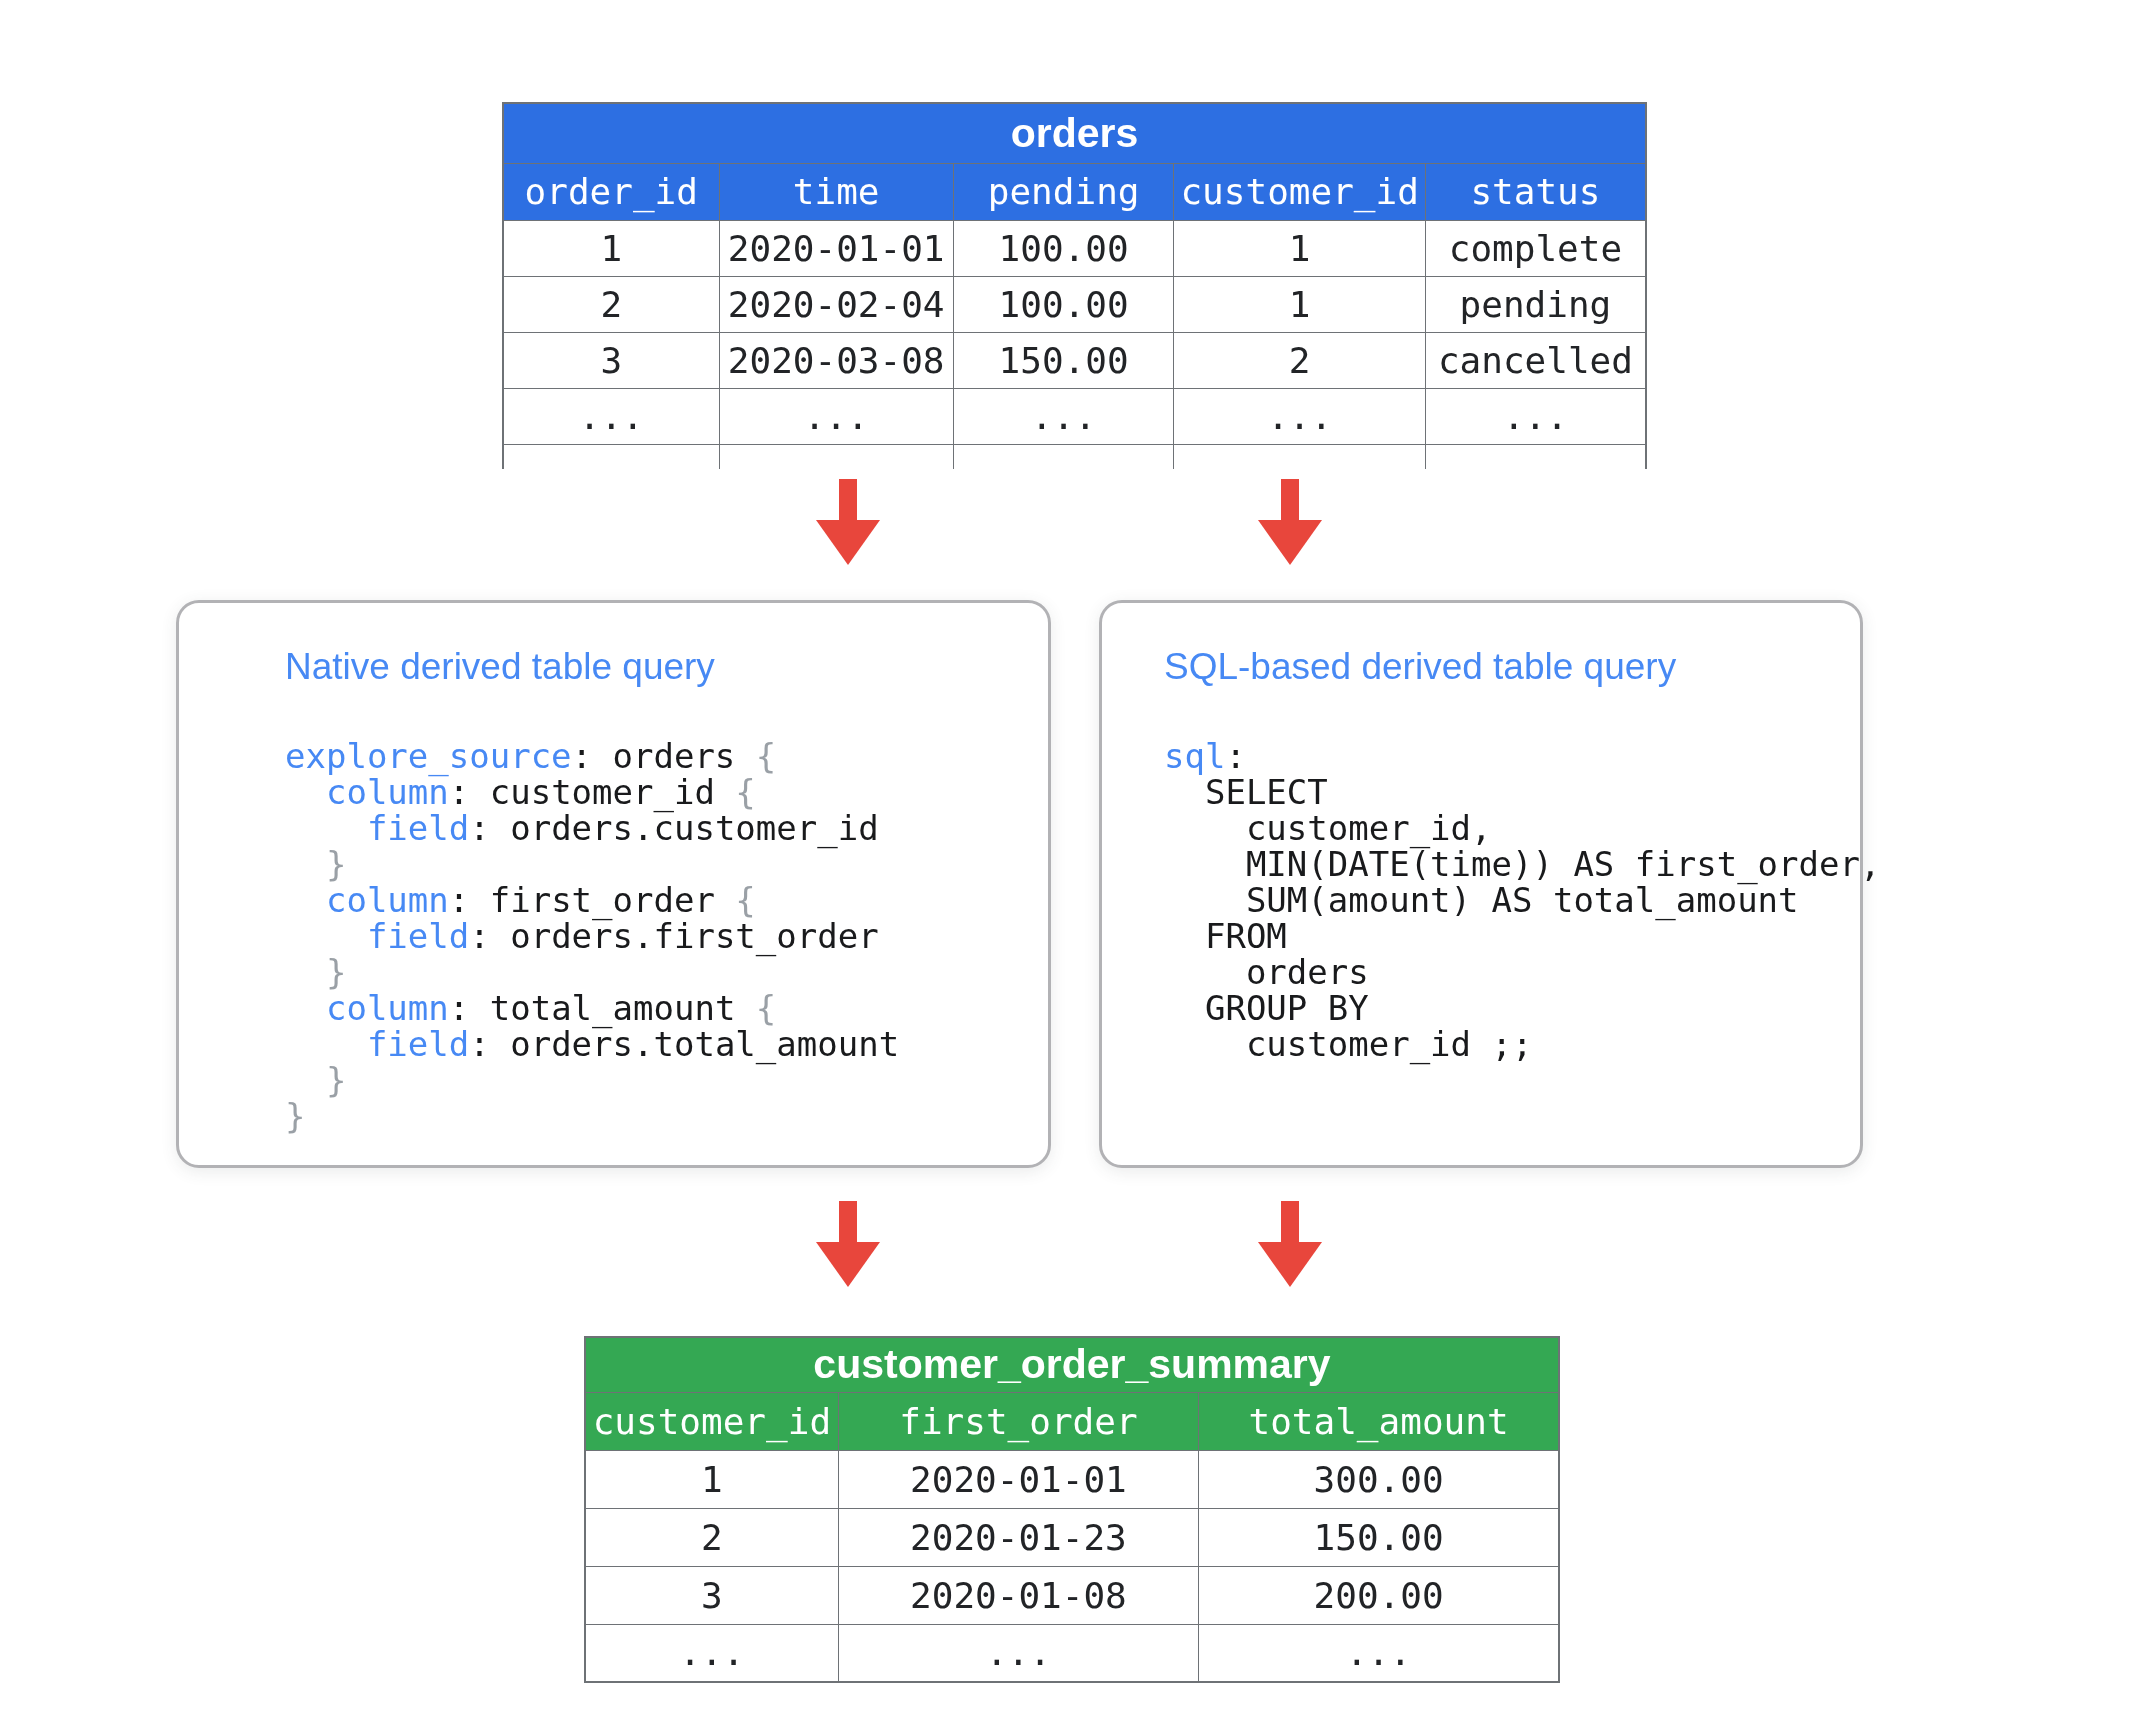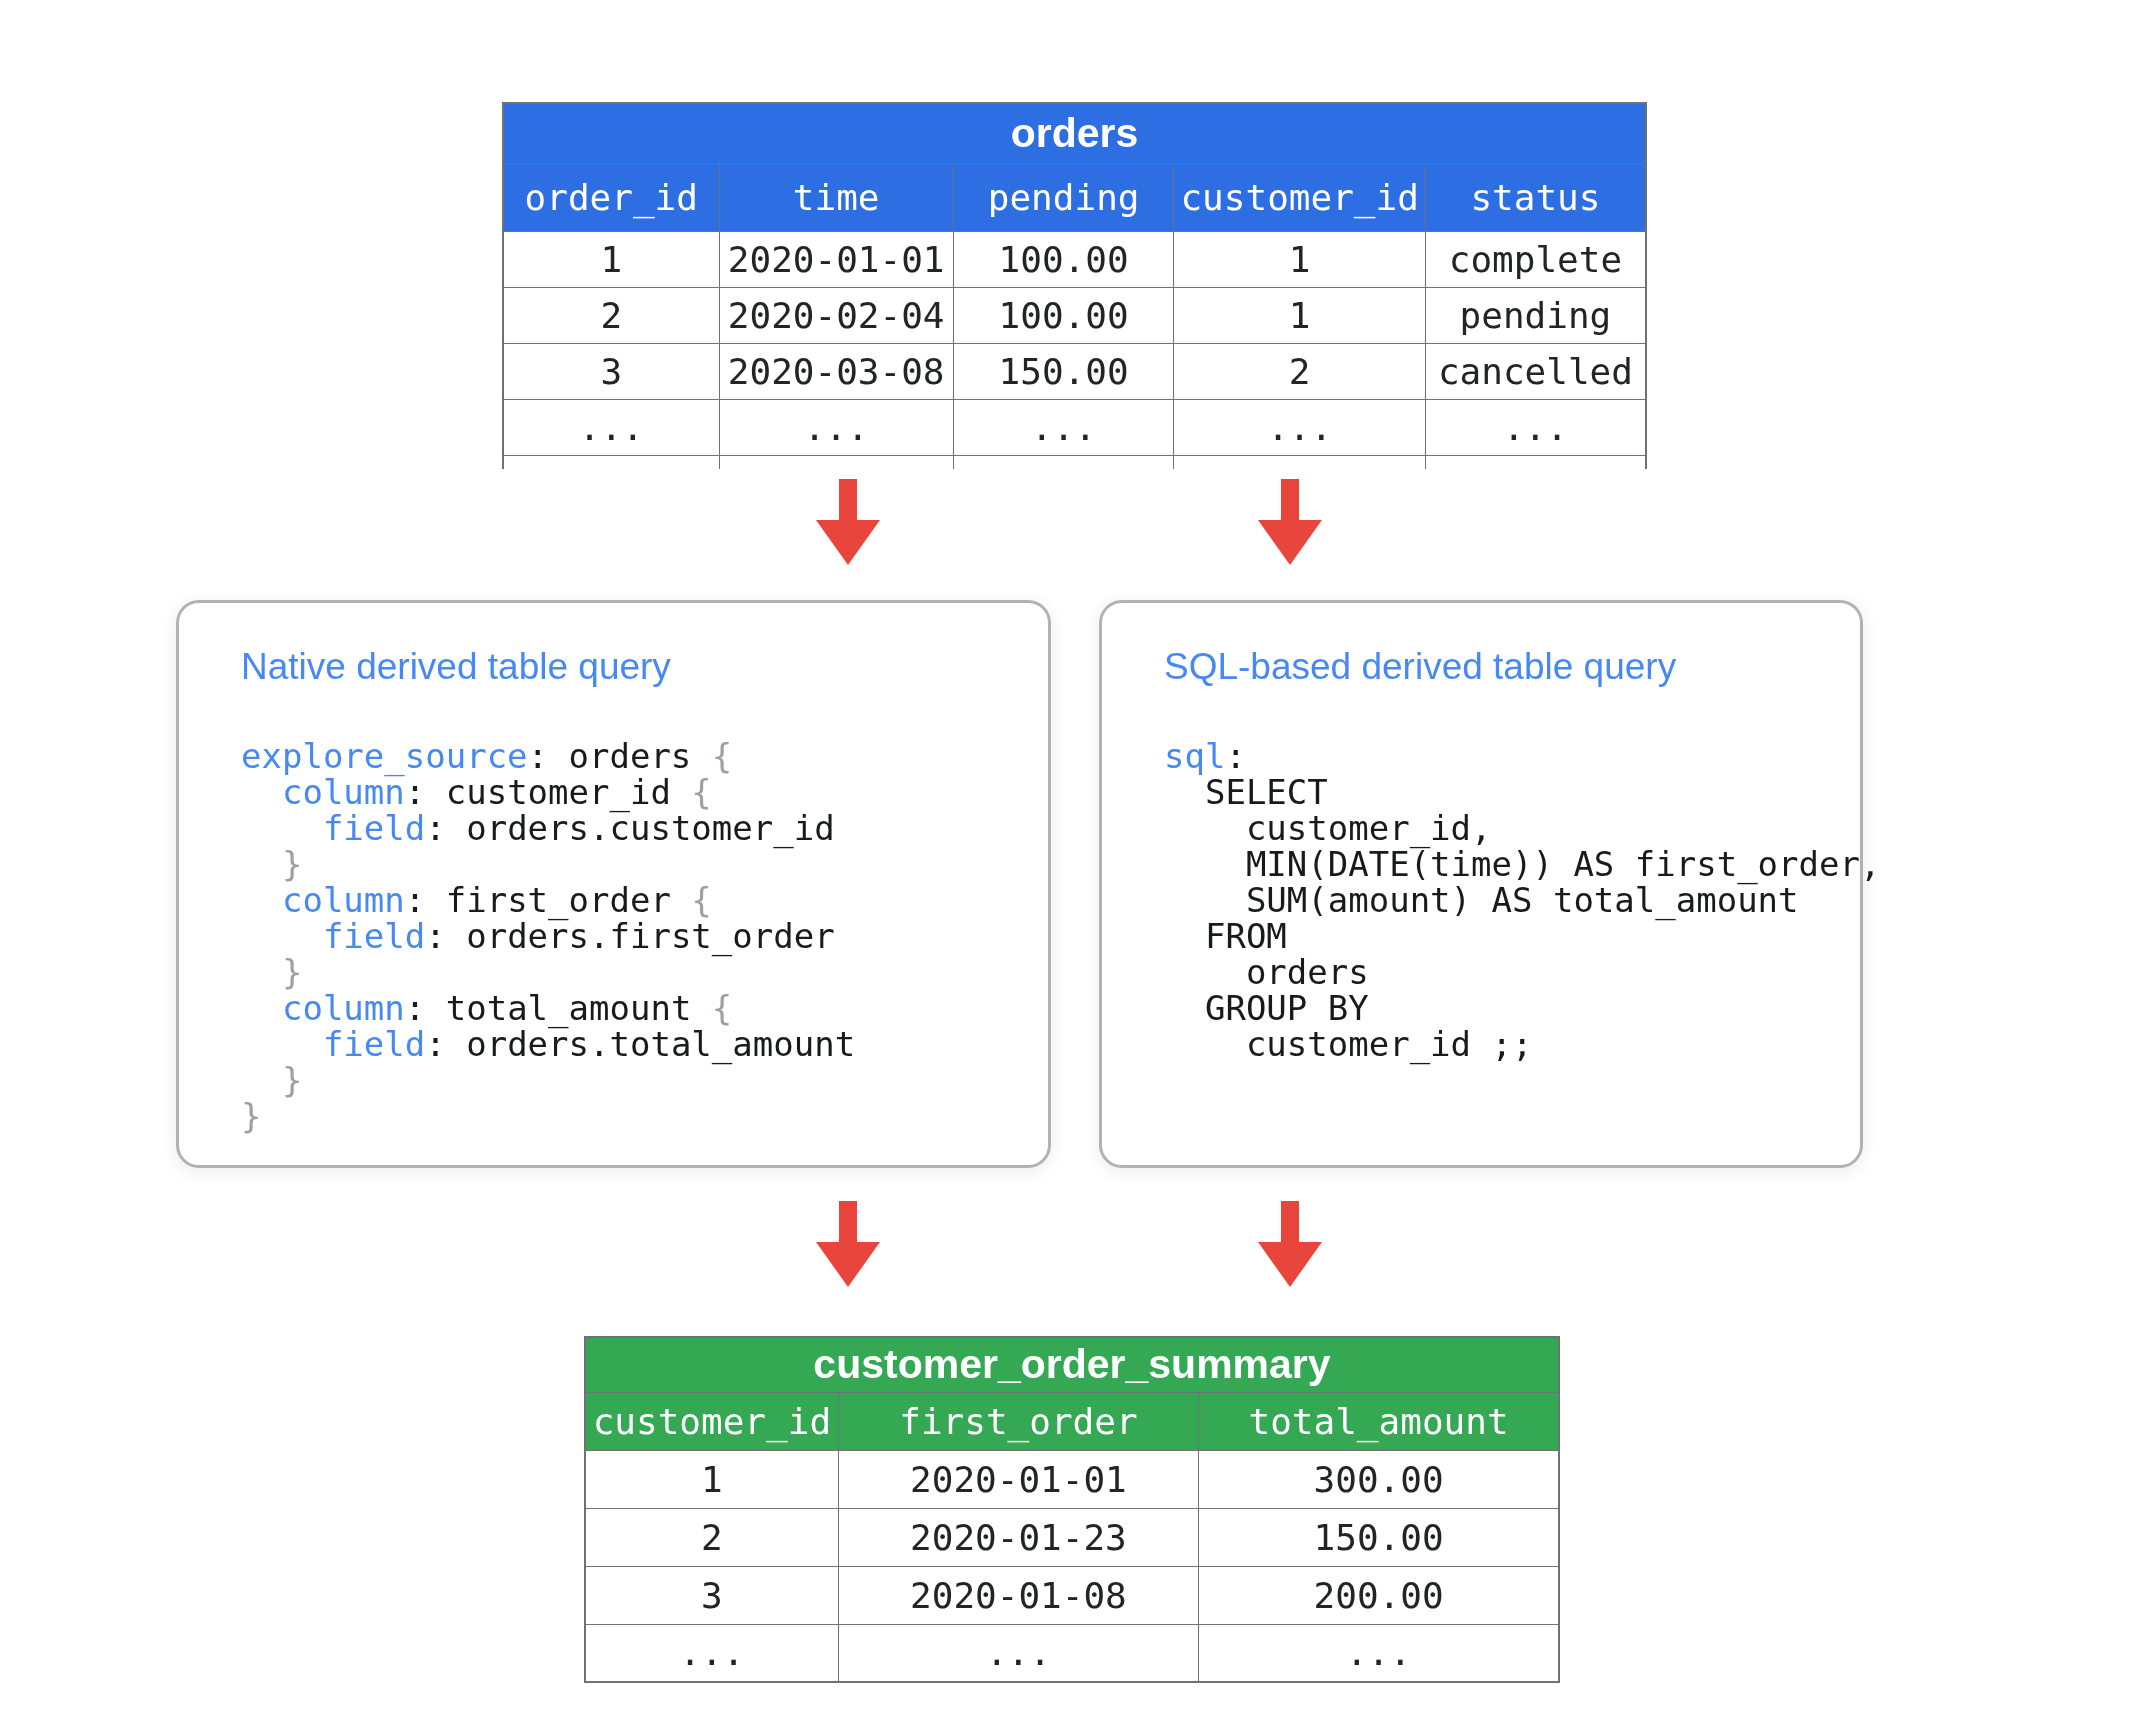--- a/index.html
+++ b/index.html
@@ -21,21 +21,21 @@
     color:#ffffff;
   }
   table.dtable .col-head{color:#ffffff;font-weight:normal;font-size:36px;}
   
   #orders-wrap{
     position:absolute;left:502px;top:102px;width:1145px;height:367px;
     overflow:hidden;
   }
   #orders-table{border:2.7px solid #6e7276;}
   #orders-table .title-row{height:60px;}
-  #orders-table .head-row{height:68px;}
+  #orders-table .head-row{height:57px;}
   #orders-table .data-row{height:56px;}
   #orders-table .cut-row{height:55px;}
   #orders-table .blue{background:#2d6fe2;}
   
   #summary-wrap{position:absolute;left:584px;top:1336px;width:976px;}
   #summary-table{border:2.7px solid #6e7276;}
   #summary-table .title-row{height:55px;}
   #summary-table .head-row{height:58px;}
   #summary-table .data-row{height:58px;}
   #summary-table .green{background:#34a853;}
@@ -46,21 +46,21 @@
     width:0;height:0;margin:0 auto;
     border-left:32px solid transparent;border-right:32px solid transparent;
     border-top:45px solid #e8463c;
   }
   
   .card{
     position:absolute;top:600px;height:568px;background:#ffffff;
     border:3.6px solid #b2b2b5;border-radius:23px;
     box-shadow:0 3.6px 16px rgba(60,64,67,0.10);box-sizing:border-box;
   }
-  #native-card{left:176px;width:875px;}
+  #native-card{left:176px;width:875px;padding-left:44px;}
   #sql-card{left:1099px;width:764px;}
   .card-title{
     margin:43px 0 0 62px;font-size:37px;color:#4789f4;
     font-family:"Liberation Sans",sans-serif;
   }
   .code-block{
     margin:50px 0 0 62px;font-family:"DejaVu Sans Mono",monospace;
     font-size:34px;line-height:36px;color:#191a1c;white-space:pre;
   }
   .code-block .kw{color:#4789f4;}

